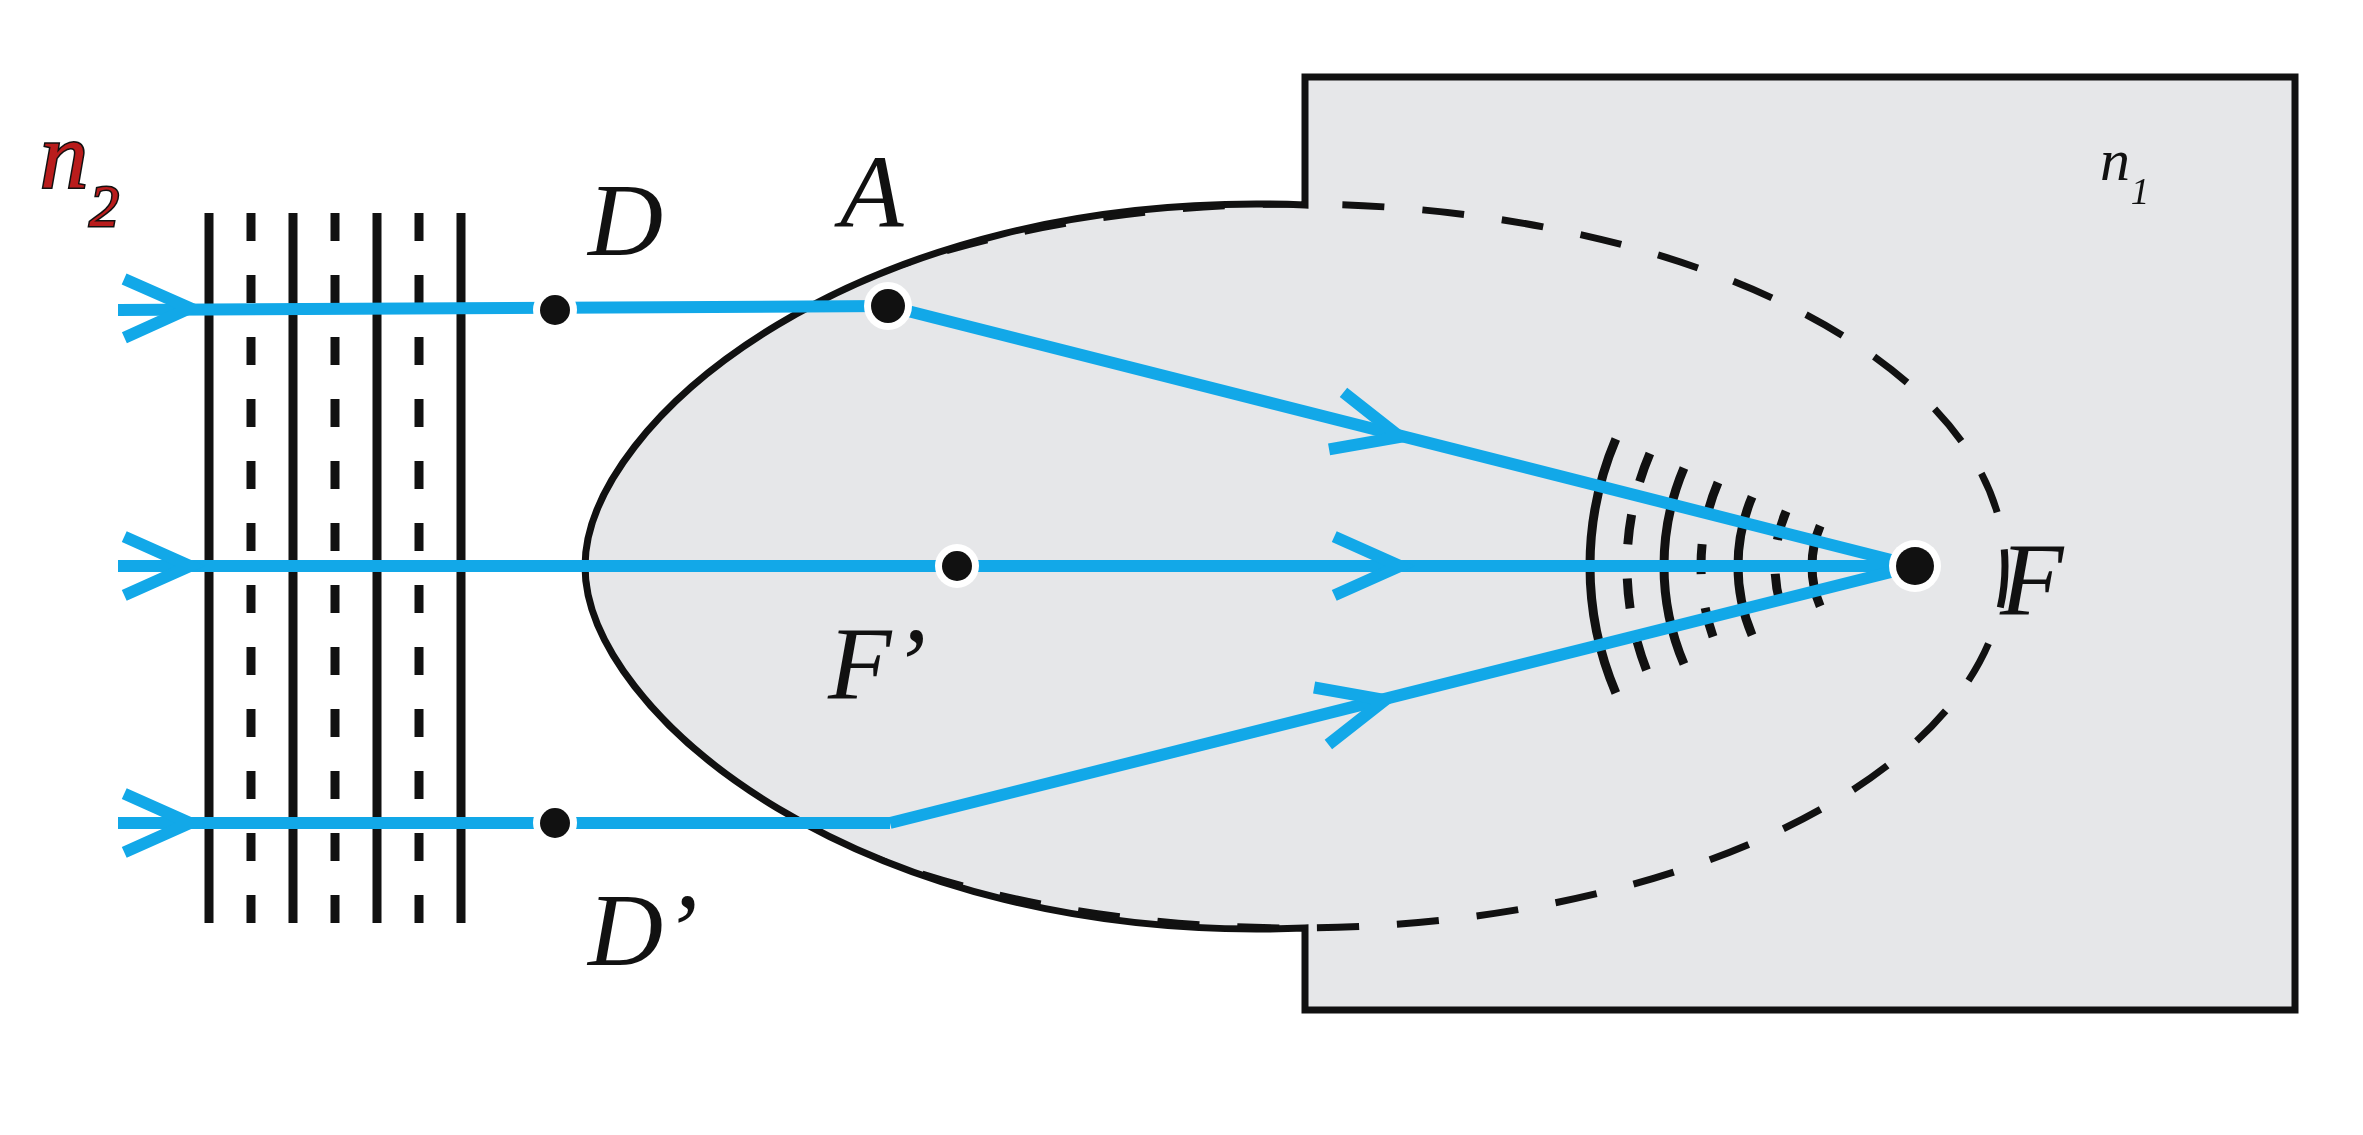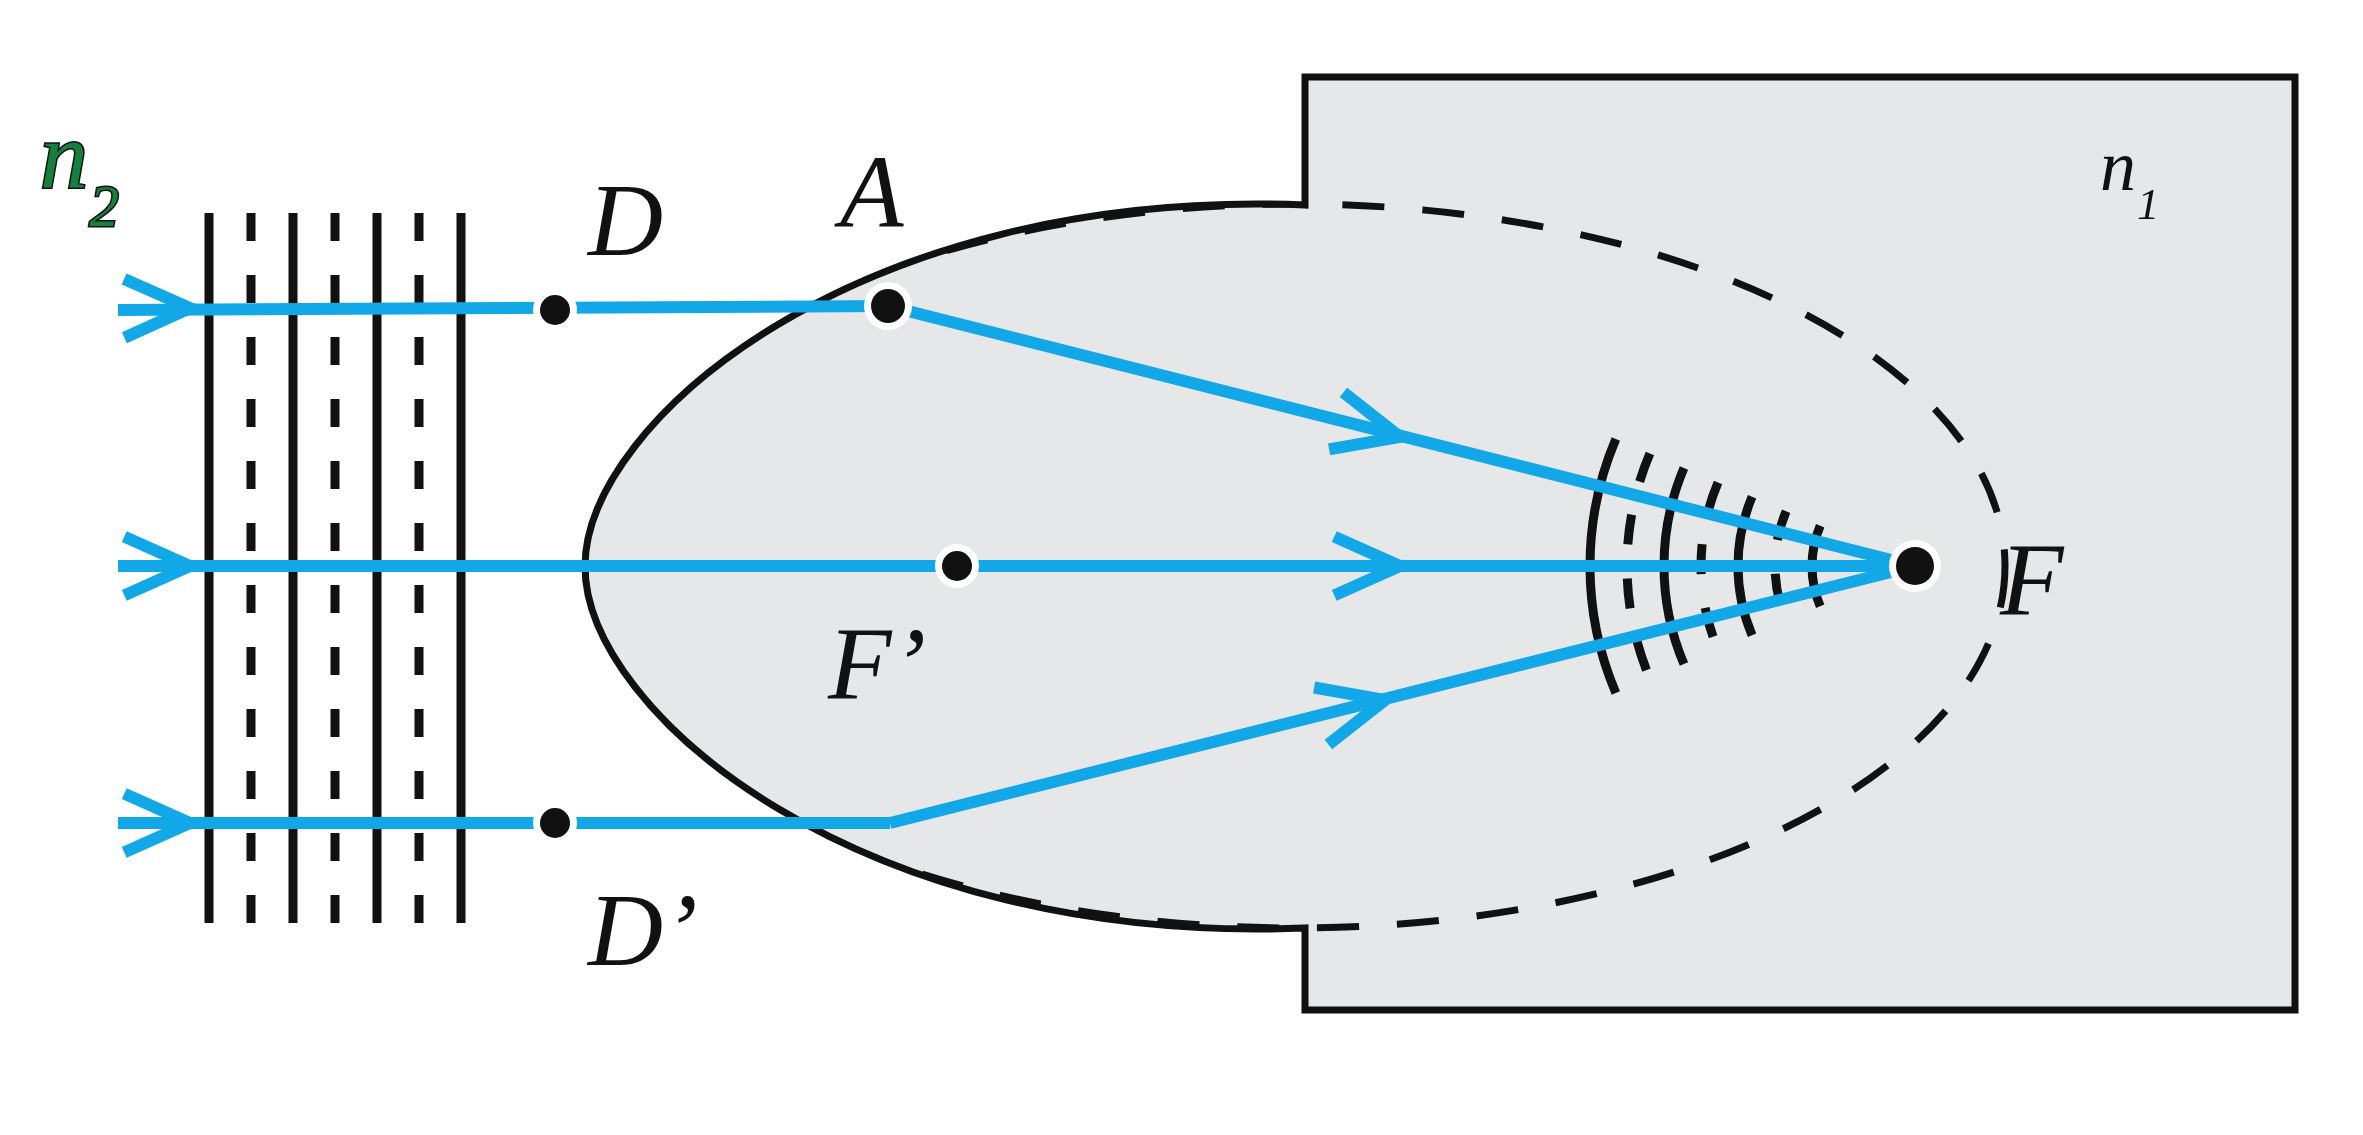--- a/index.html
+++ b/index.html
@@ -36,25 +36,25 @@
   .lbl-sub {
     font-size: 0.62em;
     vertical-align: sub;
     position: relative;
     top: 0.30em;
     left: 0.02em;
   }
   #lbl-n2 {
     left: 40px; top: 108px;
     font-size: 96px;
-    color: #15803d;
+    color: #b91c1c;
     -webkit-text-stroke: 3px #111111;
     paint-order: stroke fill;
   }
-  #lbl-n1 { left: 2100px; top: 130px; font-size: 72px; }
+  #lbl-n1 { left: 2100px; top: 130px; font-size: 60px; }
   #lbl-D  { left: 588px;  top: 168px; font-size: 104px; }
   #lbl-Dp { left: 588px;  top: 878px; font-size: 104px; }
   #lbl-A  { left: 840px;  top: 140px; font-size: 104px; }
   #lbl-F  { left: 2000px; top: 528px; font-size: 104px; }
   #lbl-Fp { left: 828px;  top: 612px; font-size: 104px; }
 </style>
 </head>
 <body>
 
 <div id="stage">

